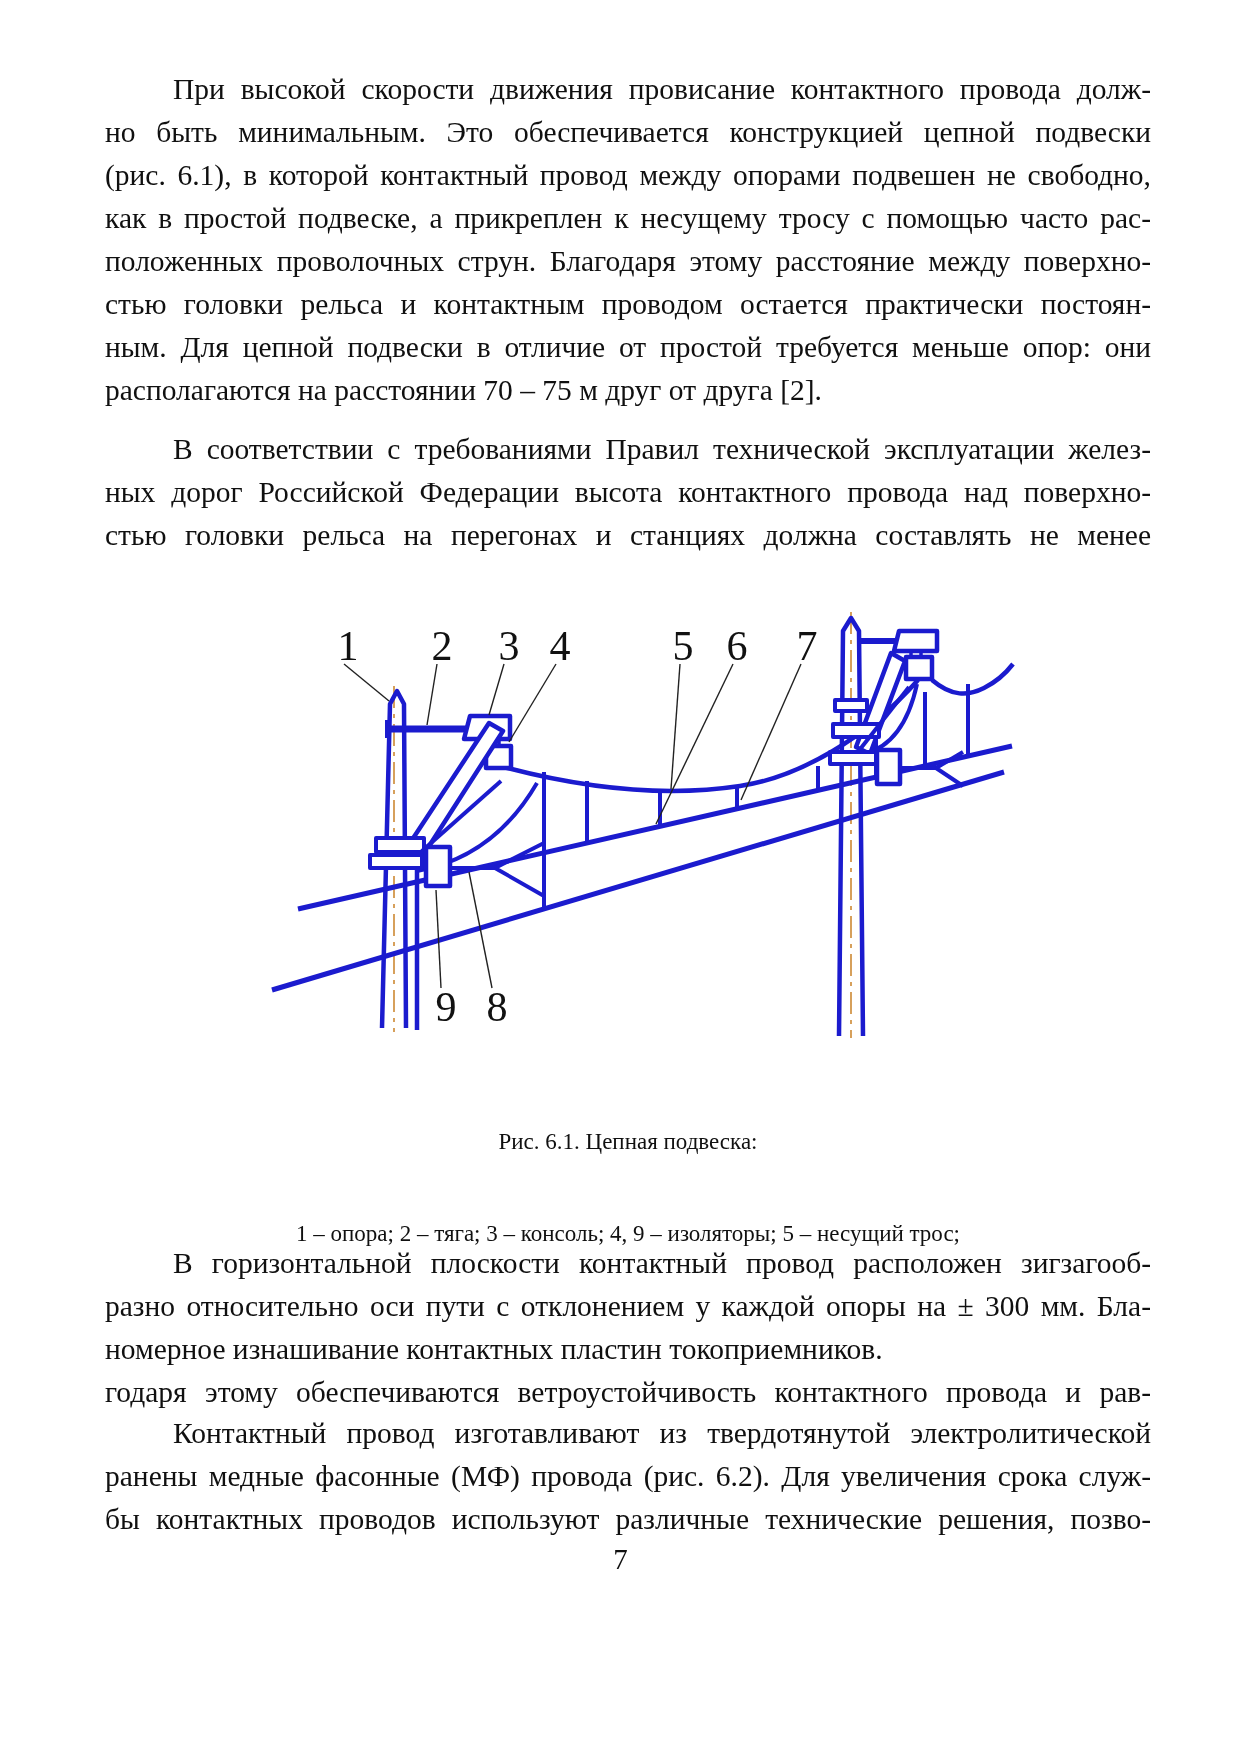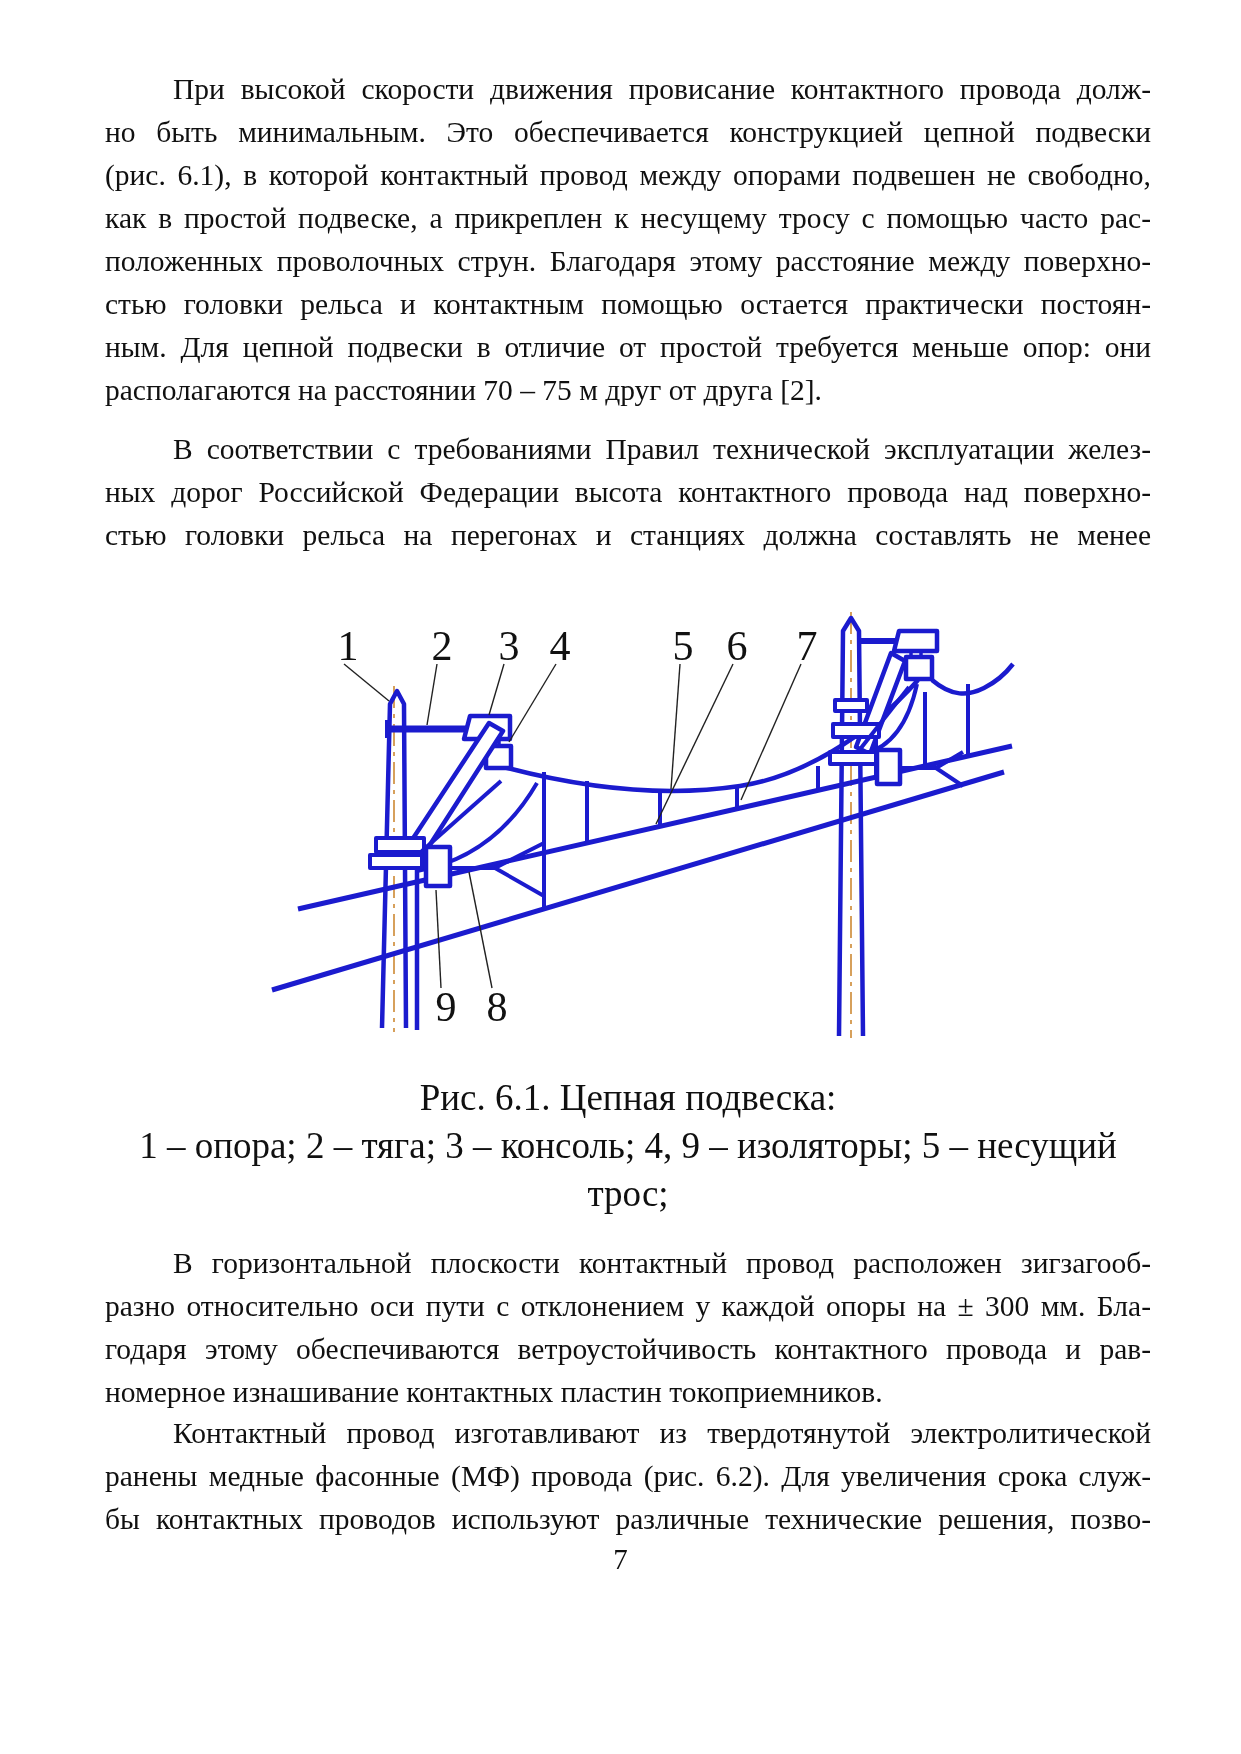--- a/index.html
+++ b/index.html
@@ -15,40 +15,40 @@
   .line{
     font-size:29.5px;line-height:43px;height:43px;
     text-align:justify;text-align-last:justify;
   }
   .line.end{text-align-last:left;}
   .line.indent{text-indent:68px;}
   .line sup{font-size:0.62em;line-height:0;}
   #caption{
     position:absolute;left:105px;top:1074px;width:1046px;text-align:center;
   }
-  #caption .capline{font-size:37px;line-height:48px;height:48px;}
+  #caption .capline{font-size:23px;line-height:48px;height:48px;margin-top:44px;}
   #pageno{
     position:absolute;left:0;top:1538px;width:1241px;text-align:center;
     font-size:29px;line-height:43px;
   }
   #figure-wrap{position:absolute;left:250px;top:600px;width:780px;height:445px;}
   svg text.figlabel{
     font-family:"Liberation Serif", serif;font-size:42px;fill:#111111;
   }
 </style>
 </head>
 <body>
 
 <div class="para" id="para0">
     <div class="line indent">При высокой скорости движения провисание контактного провода долж-</div>
     <div class="line">но быть минимальным. Это обеспечивается конструкцией цепной подвески</div>
     <div class="line">(рис. 6.1), в которой контактный провод между опорами подвешен не свободно,</div>
     <div class="line">как в простой подвеске, а прикреплен к несущему тросу с помощью часто рас-</div>
     <div class="line">положенных проволочных струн. Благодаря этому расстояние между поверхно-</div>
-    <div class="line">стью головки рельса и контактным помощью остается практически постоян-</div>
+    <div class="line">стью головки рельса и контактным проводом остается практически постоян-</div>
     <div class="line">ным. Для цепной подвески в отличие от простой требуется меньше опор: они</div>
     <div class="line end">располагаются на расстоянии 70 – 75 м друг от друга [2].</div>
   </div>
 <div class="para" id="para1">
     <div class="line indent">В соответствии с требованиями Правил технической эксплуатации желез-</div>
     <div class="line">ных дорог Российской Федерации высота контактного провода над поверхно-</div>
     <div class="line">стью головки рельса на перегонах и станциях должна составлять не менее</div>
   </div>
 
 <div id="figure-wrap">
@@ -142,22 +142,22 @@
 </div>
 
 <div id="caption">
   <div class="capline">Рис. 6.1. Цепная подвеска:</div>
   <div class="capline">1 – опора; 2 – тяга; 3 – консоль; 4, 9 – изоляторы; 5 – несущий трос;</div>
 </div>
 
 <div class="para" id="para2">
     <div class="line indent">В горизонтальной плоскости контактный провод расположен зигзагооб-</div>
     <div class="line">разно относительно оси пути с отклонением у каждой опоры на ± 300 мм. Бла-</div>
+    <div class="line end">номерное изнашивание контактных пластин токоприемников.</div>
     <div class="line">годаря этому обеспечиваются ветроустойчивость контактного провода и рав-</div>
-    <div class="line end">номерное изнашивание контактных пластин токоприемников.</div>
   </div>
 <div class="para" id="para3">
     <div class="line indent">Контактный провод изготавливают из твердотянутой электролитической</div>
     <div class="line">ранены медные фасонные (МФ) провода (рис. 6.2). Для увеличения срока служ-</div>
     <div class="line">бы контактных проводов используют различные технические решения, позво-</div>
   </div>
 
 <div id="pageno">7</div>
 
 </body></html>

